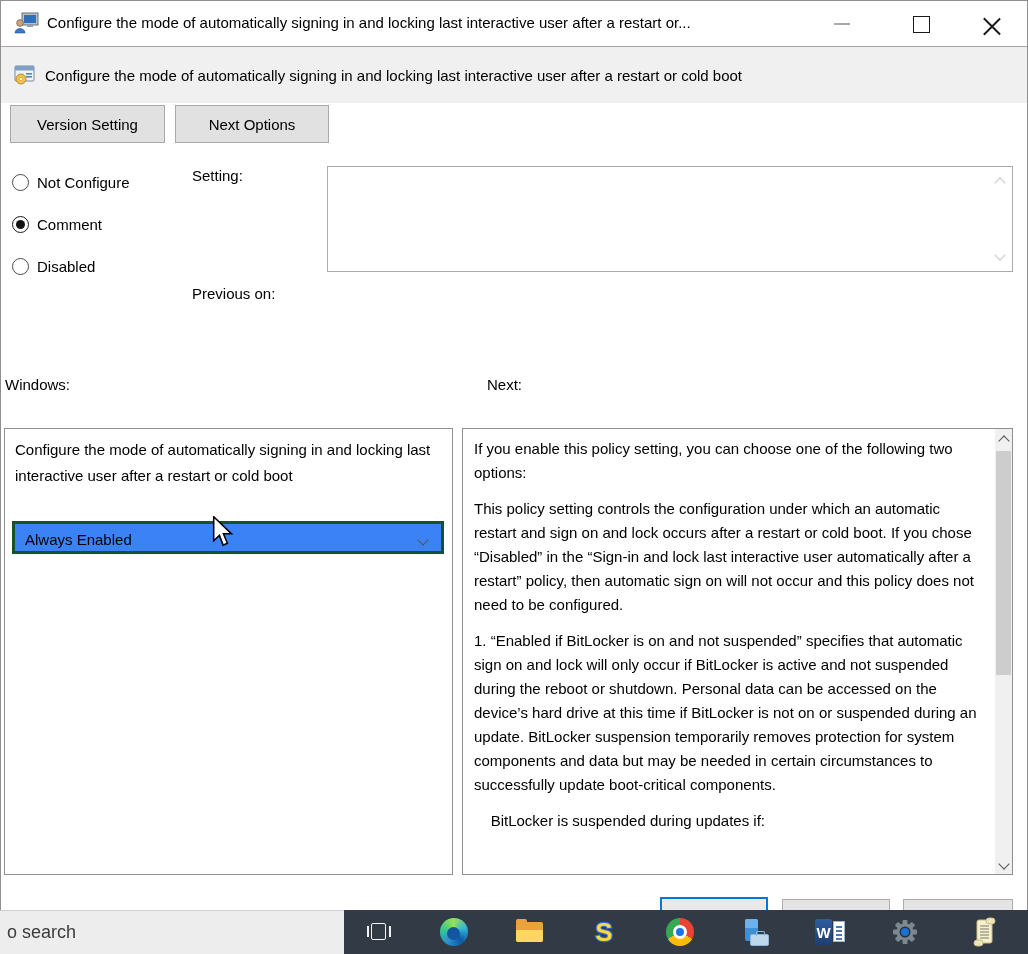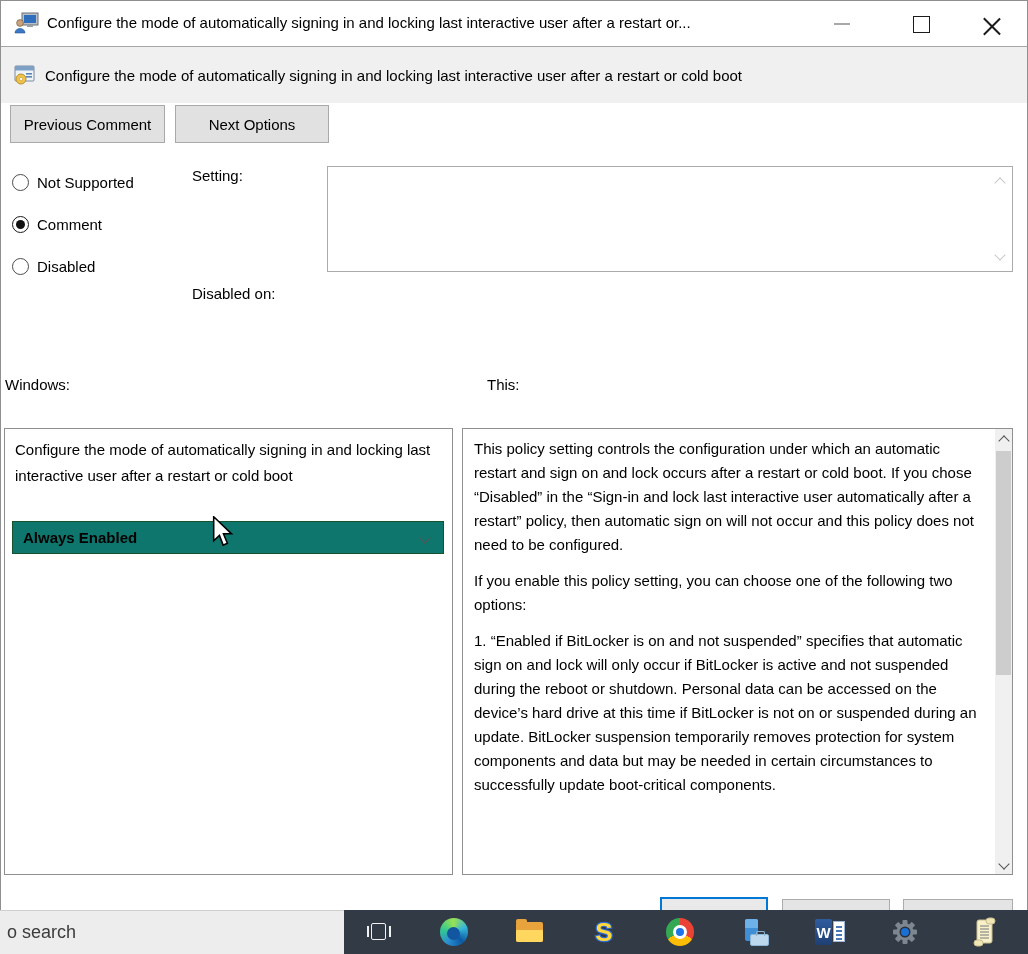--- a/index.html
+++ b/index.html
@@ -40,21 +40,21 @@
   .supbox .val{position:absolute;left:13px;top:10px;font-size:15px;color:#1a1a1a;}
   .chev{position:absolute;width:7px;height:7px;border-right:1.6px solid #c9c9c9;border-bottom:1.6px solid #c9c9c9;}
   .chev.dark{border-color:#9a9a9a;}
   .chev.darker{border-color:#555;}
   .chev.up{transform:rotate(-135deg);} .chev.down{transform:rotate(45deg);}
   
   .lab-options{left:5px;top:376px;} .lab-help{left:487px;top:376px;}
   
   .optpanel{position:absolute;left:4px;top:428px;width:449px;height:447px;background:#fff;border:1px solid #8f8f8f;box-sizing:border-box;}
   .optdesc{position:absolute;left:10px;top:8px;width:424px;font-size:15px;line-height:26px;}
-  .dropdown{position:absolute;left:7px;top:92px;width:432px;height:33px;background:#0f766e;border:1px solid #14532d;box-sizing:border-box;font-weight:bold;}
+  .dropdown{position:absolute;left:7px;top:92px;width:432px;height:33px;background:#3b82f6;border:3px solid #14532d;box-sizing:border-box;}
   .dropdown .val{position:absolute;left:10px;top:7px;font-size:15px;}
   .dropdown .chev{right:14px;top:12px;}
   
   .helppanel{position:absolute;left:462px;top:428px;width:551px;height:447px;background:#fff;border:1px solid #8f8f8f;box-sizing:border-box;overflow:hidden;}
   .helptext{position:absolute;left:11px;top:8px;width:506px;font-size:15px;line-height:24px;}
   .helptext p{margin:0 0 12px 0;white-space:pre-wrap;}
   .scrollbar{position:absolute;right:0;top:0;width:17px;height:445px;background:#f0f0f0;}
   .sb-up,.sb-down{position:absolute;left:0;width:17px;height:18px;}
   .sb-up{top:0;} .sb-down{bottom:0;}
   .sb-up .chev{left:5px;top:8px;} .sb-down .chev{left:5px;top:4px;}
@@ -133,65 +133,66 @@
       <rect x="1" y="2" width="19" height="15" rx="1" fill="#eef3f8" stroke="#7a8aa0"></rect>
       <rect x="1" y="2" width="19" height="4.5" fill="#7ea0c4"></rect>
       <rect x="12" y="9" width="6" height="1.6" fill="#5b87b5"></rect>
       <rect x="12" y="12" width="6" height="1.6" fill="#5b87b5"></rect>
       <circle cx="7" cy="15" r="5" fill="#f0c24a" stroke="#b98f2f"></circle>
       <circle cx="7" cy="15" r="1.6" fill="#fff" stroke="#b98f2f" stroke-width="0.5"></circle>
     </svg>
     <div class="head-text">Configure the mode of automatically signing in and locking last interactive user after a restart or cold boot</div>
   </div>
 
-  <div class="navbtn prevbtn">Previous Comment</div>
+  <div class="navbtn prevbtn">Version Setting</div>
   <div class="navbtn nextbtn">Next Options</div>
 
   <div class="radio r1">
     <div class="circle"></div>
-    <span class="lbl">Not Supported</span>
+    <span class="lbl">Not Configure</span>
   </div>
   <div class="radio r2 selected">
     <div class="circle"></div>
     <span class="lbl">Comment</span>
   </div>
   <div class="radio r3">
     <div class="circle"></div>
     <span class="lbl">Disabled</span>
   </div>
 
   <div class="fldlabel lab-comment">Setting:</div>
   <div class="commentbox">
     <span></span>
     <i class="chev up" style="right:8px;top:12px;"></i>
     <i class="chev down" style="right:8px;bottom:12px;"></i>
   </div>
 
-  <div class="fldlabel lab-supported">Disabled on:</div>
+  <div class="fldlabel lab-supported">Previous on:</div>
 
   <div class="fldlabel lab-options">Windows:</div>
-  <div class="fldlabel lab-help">This:</div>
+  <div class="fldlabel lab-help">Next:</div>
 
   <div class="optpanel">
     <div class="optdesc">Configure the mode of automatically signing in and locking last interactive user after a restart or cold boot</div>
     <div class="dropdown">
       <div class="val">Always Enabled</div>
       <i class="chev darker down"></i>
     </div>
   </div>
 
   <svg class="cursor" width="22" height="31" viewBox="0 0 14 20">
     <path d="M1,0.5 L1,16 L4.7,12.5 L7.1,18.8 L9.8,17.6 L7.3,11.5 L12.5,11.5 Z" fill="#fff" stroke="#000" stroke-width="1"></path>
   </svg>
 
   <div class="helppanel">
     <div class="helptext">
+      <p>If you enable this policy setting, you can choose one of the following two options:</p>
       <p>This policy setting controls the configuration under which an automatic restart and sign on and lock occurs after a restart or cold boot. If you chose “Disabled” in the “Sign-in and lock last interactive user automatically after a restart” policy, then automatic sign on will not occur and this policy does not need to be configured.</p>
-      <p>If you enable this policy setting, you can choose one of the following two options:</p>
       <p>1. “Enabled if BitLocker is on and not suspended” specifies that automatic sign on and lock will only occur if BitLocker is active and not suspended during the reboot or shutdown. Personal data can be accessed on the device’s hard drive at this time if BitLocker is not on or suspended during an update. BitLocker suspension temporarily removes protection for system components and data but may be needed in certain circumstances to successfully update boot-critical components.</p>
+      <p>    BitLocker is suspended during updates if:</p>
     </div>
     <div class="scrollbar">
       <div class="sb-up">
           <i class="chev darker up"></i>
         </div>
       <div class="sb-thumb"></div>
       <div class="sb-down">
           <i class="chev darker down"></i>
         </div>
     </div>

